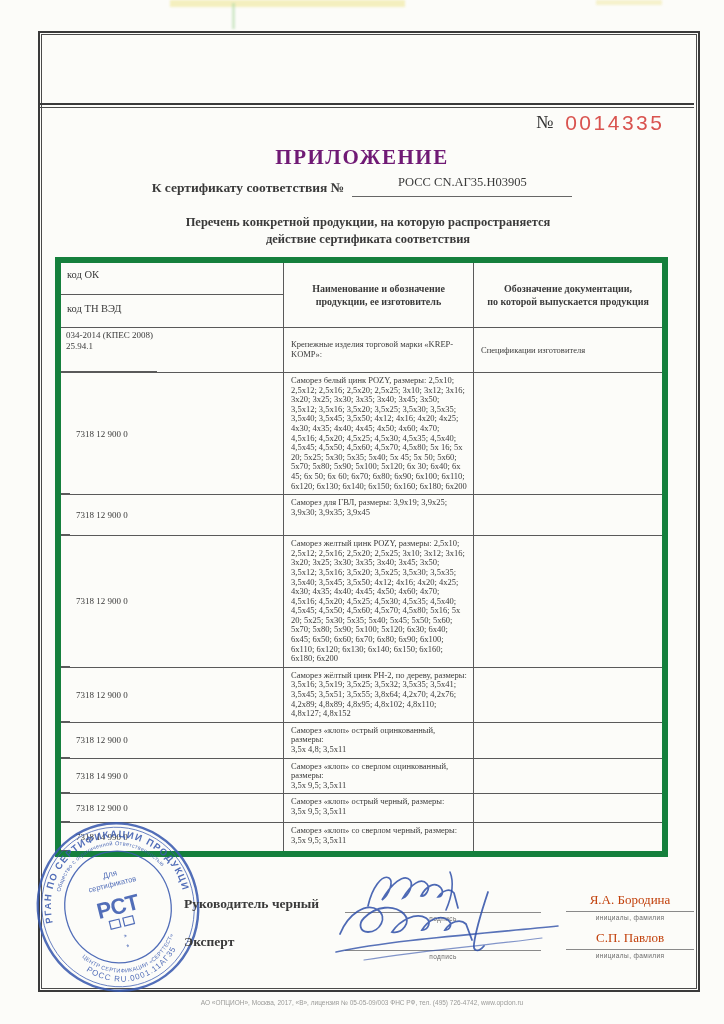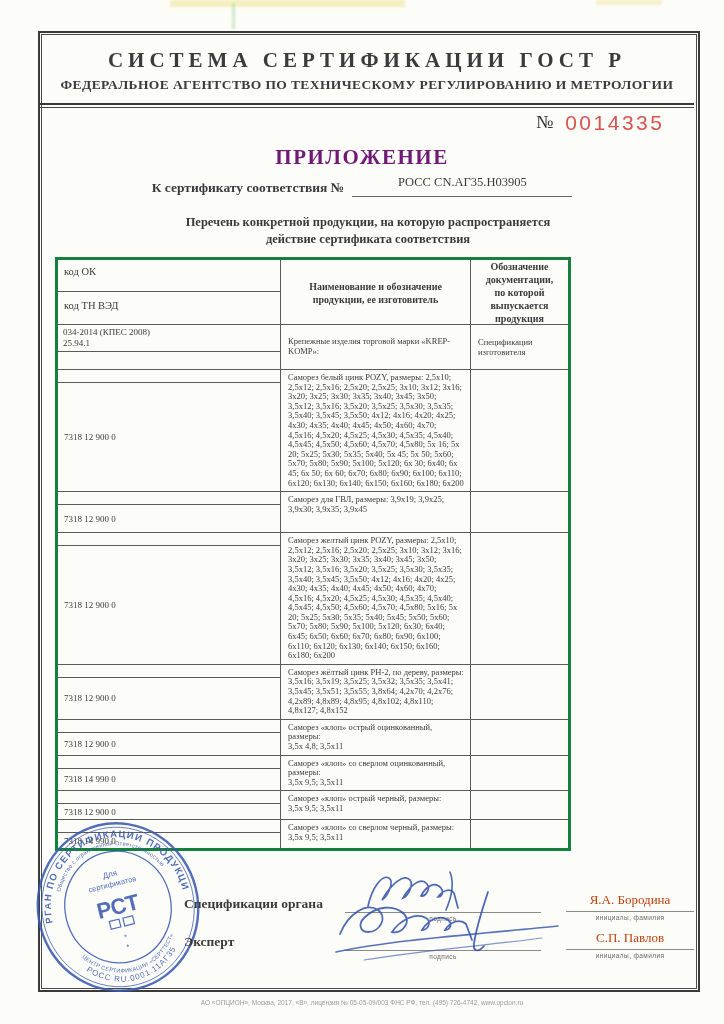--- a/index.html
+++ b/index.html
@@ -30,33 +30,33 @@
   .appendix { position:absolute; left:0; top:145px; width:100%; text-align:center;
               font-size:21px; font-weight:bold; letter-spacing:1.5px; color:#701a75; }
   .cert-line { position:absolute; left:0; top:178px; width:100%; text-align:center; }
   .cert-line .lbl { font-size:13.5px; font-weight:bold; color:#3a3a3a; }
   .cert-blank { display:inline-block; width:220px; border-bottom:1px solid #666;
                 margin-left:8px; text-align:center; }
   .cert-blank .val { position:relative; top:-6px; font-size:12.5px; color:#3a3a3a; }
   .purpose { position:absolute; left:6px; top:214px; width:100%; text-align:center;
              font-size:12.5px; font-weight:bold; color:#3a3a3a; line-height:17px; }
   
-  .ptable { position:absolute; left:55px; top:257px; width:516px;
-            border:3px solid #15803d; box-sizing:border-box; background:transparent; }
+  .ptable { position:absolute; left:55px; top:257px; width:613px;
+            border:6px solid #15803d; box-sizing:border-box; background:transparent; }
   .trow { display:grid; grid-template-columns:222px 190px 1fr; border-top:1px solid #5a5a5a; }
   .trow:first-child { border-top:none; }
   .cell { border-left:1px solid #5a5a5a; box-sizing:border-box; }
   .cell:first-child { border-left:none; }
   .thead { height:64px; }
   .thead .code-head { display:flex; flex-direction:column; font-size:10.5px; color:#3a3a3a; }
   .thead .code-head .top { height:32px; border-bottom:1px solid #5a5a5a; padding:6px 0 0 6px; box-sizing:border-box; }
   .thead .code-head .bot { flex:1; padding:8px 0 0 6px; }
   .thead .mid { display:flex; align-items:center; justify-content:center; text-align:center;
                 font-weight:bold; font-size:10px; line-height:13px; white-space:pre-line; color:#3a3a3a; }
-  .code-cell { display:flex; flex-direction:column; font-size:9px; color:#3a3a3a; }
+  .code-cell { display:flex; flex-direction:row; font-size:9px; color:#3a3a3a; }
   .code-top { min-height:13px; border-bottom:1px solid #5a5a5a; padding:2px 4px 3px 5px;
               white-space:pre-line; line-height:10.5px; box-sizing:border-box; }
   .code-bot { flex:1; display:flex; align-items:center; padding:2px 4px 2px 6px; }
   .name-cell { font-size:8.5px; line-height:9.6px; padding:3px 6px 3px 7px;
                white-space:pre-line; color:#3a3a3a; }
   .doc-cell  { font-size:8.5px; line-height:10px; padding:3px 4px 3px 7px; color:#3a3a3a; }
   .r1 { min-height:44px; } .r3 { min-height:40px; }
   .r6,.r7,.r8,.r9 { min-height:28px; }
   .r1 .name-cell, .r1 .doc-cell { display:flex; align-items:center; }
   
@@ -75,24 +75,20 @@
 <body>
 
 <div class="page">
 
   <div class="smudge" style="left:170px; top:0; width:235px; height:7px; background:rgba(236,224,120,0.45);"></div>
   <div class="smudge" style="left:596px; top:0; width:66px; height:5px; background:rgba(236,224,120,0.35);"></div>
   <div class="smudge" style="left:232px; top:3px; width:3px; height:26px; background:rgba(170,215,160,0.5);"></div>
 
   <div class="frame"></div>
 
-  <div class="doc-header">
-    <div class="sys-title">СИСТЕМА СЕРТИФИКАЦИИ ГОСТ Р</div>
-    <div class="agency">ФЕДЕРАЛЬНОЕ АГЕНТСТВО ПО ТЕХНИЧЕСКОМУ РЕГУЛИРОВАНИЮ И МЕТРОЛОГИИ</div>
-  </div>
   <div class="header-rule">
     <div class="thick"></div>
       <div class="thin"></div>
   </div>
 
   <div class="regnum">
     <span class="no-sign">№</span><span class="digits">0014335</span>
   </div>
 
   <div class="appendix">ПРИЛОЖЕНИЕ</div>
@@ -231,21 +227,21 @@
       <text x="86" y="57" text-anchor="middle" font-size="8" fill="#3b5bb0">Для</text>
       <text x="86" y="67" text-anchor="middle" font-size="7.5" fill="#3b5bb0">сертификатов</text>
       <text x="86" y="95" text-anchor="middle" font-size="22" font-weight="bold" fill="#3b5bb0">РСТ</text>
       <rect x="74" y="100" width="10" height="8" stroke="#3b5bb0" stroke-width="1.2"></rect>
       <rect x="88" y="100" width="10" height="8" stroke="#3b5bb0" stroke-width="1.2"></rect>
       <text x="86" y="122" text-anchor="middle" font-size="8" fill="#3b5bb0">*</text>
       <text x="86" y="132" text-anchor="middle" font-size="8" fill="#3b5bb0">*</text>
     </svg>
   </div>
 
-  <div class="role" style="left:184px; top:896px;">Спецификации органа</div>
+  <div class="role" style="left:184px; top:896px;">Руководитель черный</div>
   <div class="sig-line" style="left:345px; top:912px; width:196px;"></div>
   <div class="caption" style="left:345px; top:915px; width:196px;">подпись</div>
   <div class="person" style="left:566px; top:892px; width:128px;">Я.А. Бородина</div>
   <div class="name-line" style="left:566px; top:911px; width:128px;"></div>
   <div class="caption" style="left:566px; top:914px; width:128px;">инициалы, фамилия</div>
 
   <div class="role" style="left:184px; top:934px;">Эксперт</div>
   <div class="sig-line" style="left:345px; top:950px; width:196px;"></div>
   <div class="caption" style="left:345px; top:953px; width:196px;">подпись</div>
   <div class="person" style="left:566px; top:930px; width:128px;">С.П. Павлов</div>

